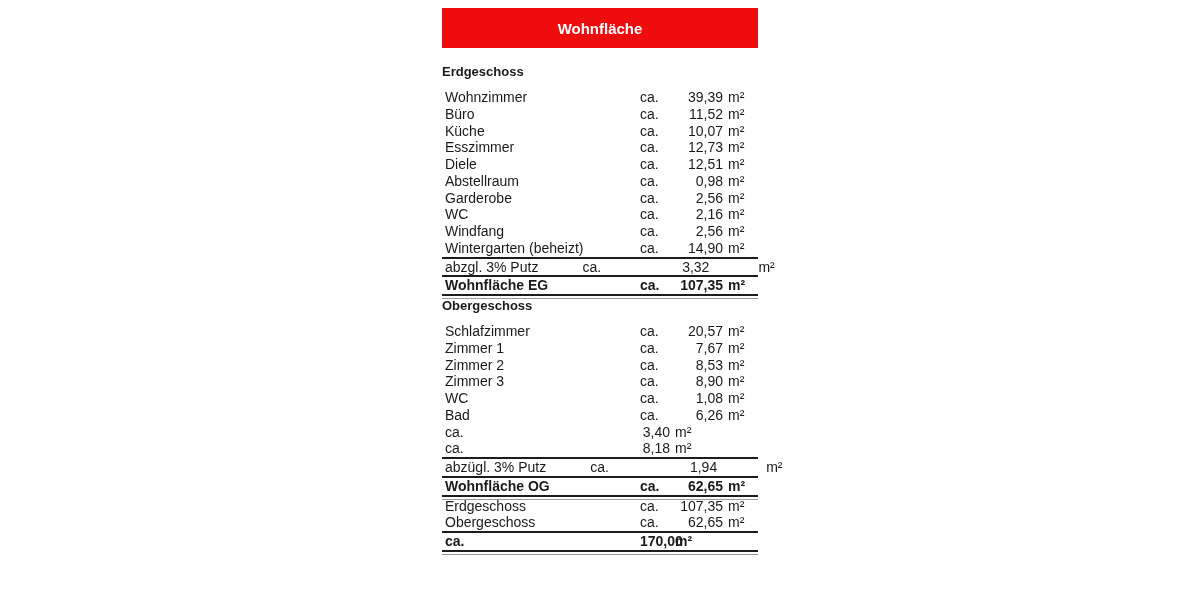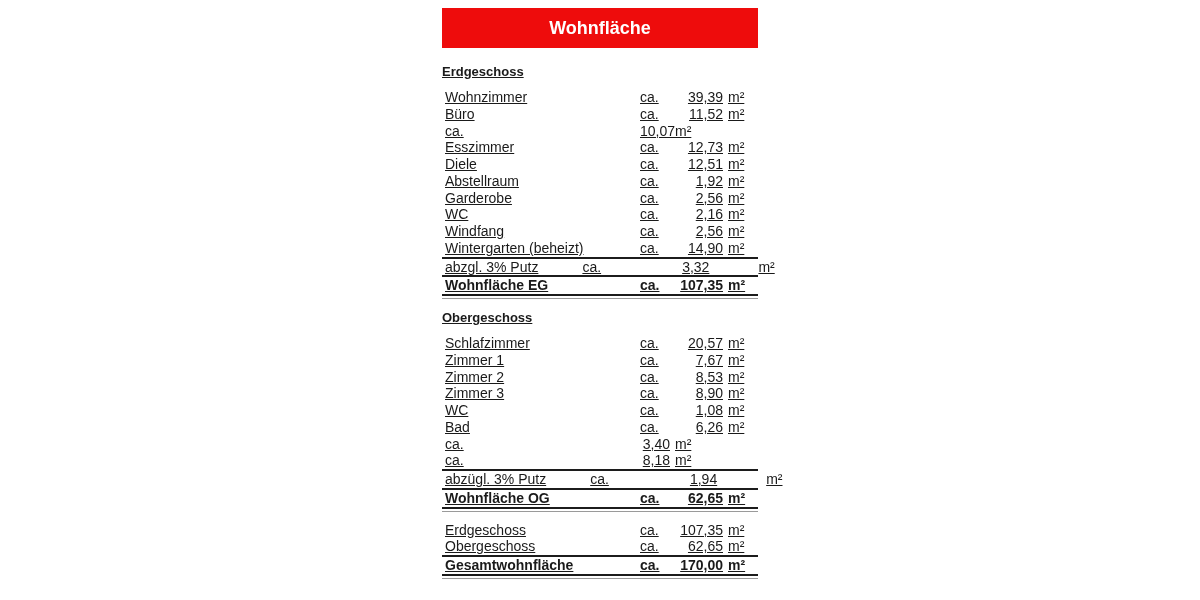--- a/index.html
+++ b/index.html
@@ -25,25 +25,25 @@
     width: 316px;
     margin: 8px auto 0 auto;
   }
   .banner {
     height: 40px;
     background: var(--banner-bg);
     color: var(--banner-fg);
     display: flex;
     align-items: center;
     justify-content: center;
-    font-size: 18px;
+    font-size: 15px;
     font-weight: bold;
     margin-bottom: 15px;
   }
-  .section { margin-bottom: 13px; text-decoration: underline; }
+  .section { margin-bottom: 1px; }
   .heading {
     margin: 0;
     font-size: 13px;
     font-weight: bold;
     line-height: 17px;
   }
   .rows { margin-top: 0; }
   .section.blank-gap .rows { margin-top: 9px; }
   .row {
     display: grid;
@@ -87,20 +87,21 @@
   </div>
 
   <div class="row room">
     <span class="label">Büro</span>
     <span class="approx">ca.</span>
     <span class="value">11,52</span>
     <span class="unit">m²</span>
   </div>
 
   <div class="row room">
+    <span class="label">Küche</span>
     <span class="approx">ca.</span>
     <span class="value">10,07</span>
     <span class="unit">m²</span>
   </div>
 
   <div class="row room">
     <span class="label">Esszimmer</span>
     <span class="approx">ca.</span>
     <span class="value">12,73</span>
     <span class="unit">m²</span>
@@ -109,21 +110,21 @@
   <div class="row room">
     <span class="label">Diele</span>
     <span class="approx">ca.</span>
     <span class="value">12,51</span>
     <span class="unit">m²</span>
   </div>
 
   <div class="row room">
     <span class="label">Abstellraum</span>
     <span class="approx">ca.</span>
-    <span class="value">1,92</span>
+    <span class="value">0,98</span>
     <span class="unit">m²</span>
   </div>
 
   <div class="row room">
     <span class="label">Garderobe</span>
     <span class="approx">ca.</span>
     <span class="value">2,56</span>
     <span class="unit">m²</span>
   </div>
 
@@ -247,21 +248,20 @@
   </div>
 
   <div class="row room">
     <span class="label">Obergeschoss</span>
     <span class="approx">ca.</span>
     <span class="value">62,65</span>
     <span class="unit">m²</span>
   </div>
 
   <div class="row total">
-    <span class="label">Gesamtwohnfläche</span>
     <span class="approx">ca.</span>
     <span class="value">170,00</span>
     <span class="unit">m²</span>
   </div>
 </div>
   </section>
 </div>
 </div>
 
 </body></html>

